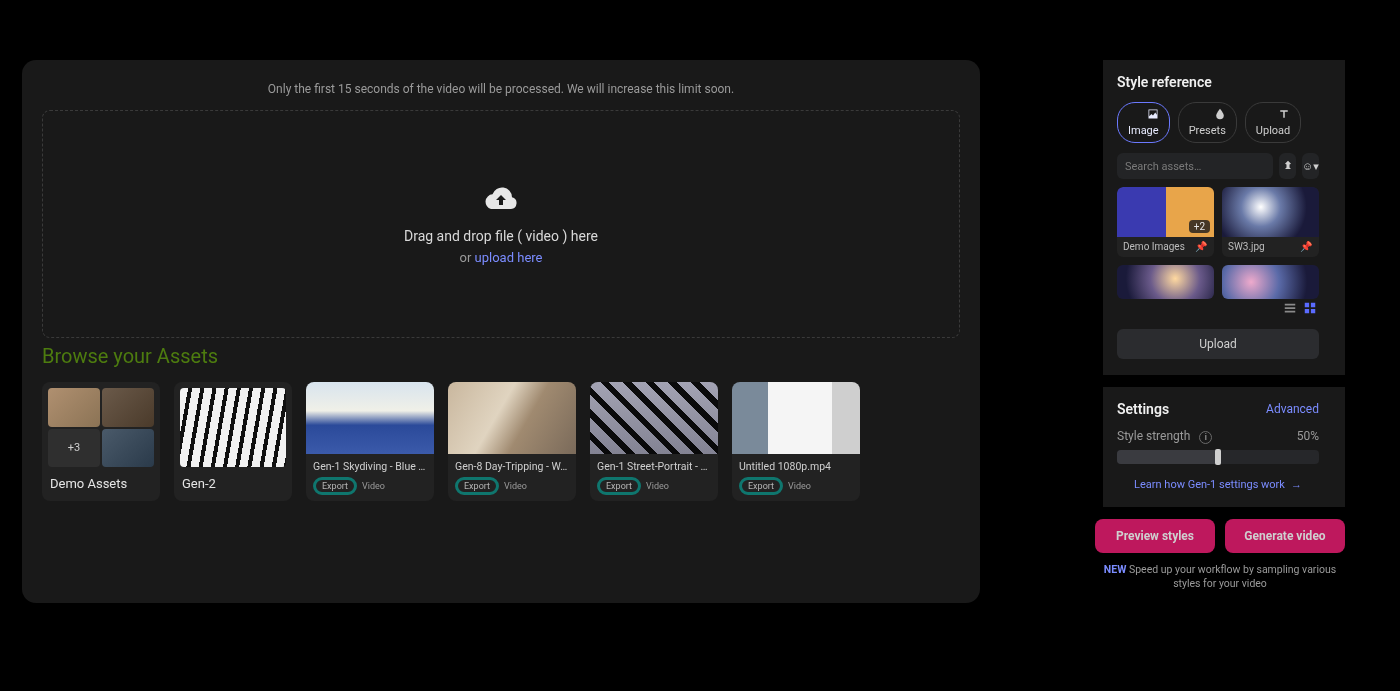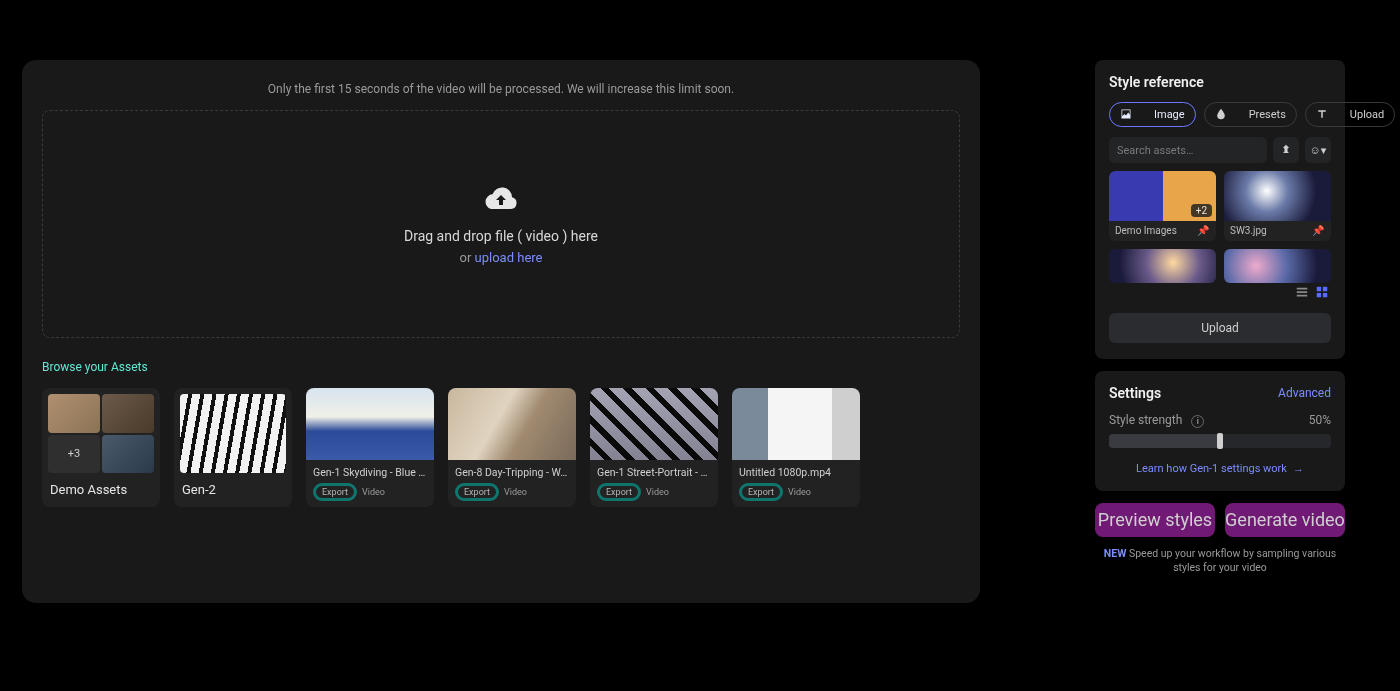--- a/index.html
+++ b/index.html
@@ -13,21 +13,21 @@
 
   .dropzone {
     border: 1px dashed #3a3a3a; border-radius: 8px; height: 228px;
     display: flex; flex-direction: column; align-items: center; justify-content: center;
   }
   .cloud-icon svg { width: 36px; height: 30px; fill: #e7e7e7; }
   .drop-text { margin-top: 14px; font-size: 14px; color: #d8d8d8; }
   .drop-sub { margin-top: 6px; font-size: 13px; color: #9a9a9a; }
   .drop-sub .link { color: #7b8cff; cursor: pointer; }
 
-  .browse-label { margin-top: 22px; font-size: 12px; color: #5eead4; }
+  .browse-label { margin-top: 6px; font-size: 20px; color: #4d7c0f; }
   .search-input {
     margin-top: 12px; width: 100%; height: 32px; background: #2e3038; border: none; border-radius: 6px;
     padding: 0 12px; color: #e5e5e5; font-size: 13px;
   }
   .search-input::placeholder { color: #8a8a8a; }
 
   .asset-row { display: flex; gap: 14px; margin-top: 14px; }
 
   .folder-card {
     width: 118px; height: 119px; background: #222; border-radius: 8px; position: relative; overflow: hidden;
@@ -44,24 +44,24 @@
   .asset-card { width: 128px; height: 119px; background: #222; border-radius: 8px; overflow: hidden; display: flex; flex-direction: column; cursor: pointer; }
   .asset-thumb { height: 77px; }
   .asset-meta { flex: 1; padding: 6px 7px 6px 7px; display: flex; flex-direction: column; justify-content: space-between; }
   .asset-title { font-size: 10.5px; color: #cfcfcf; white-space: nowrap; overflow: hidden; text-overflow: ellipsis; }
   .asset-tags { display: flex; gap: 5px; align-items: center; margin-top: 4px; }
   .tag-export { font-size: 9px; color: #b5b5b5; border: 3px solid #0f766e; border-radius: 10px; padding: 1px 6px; }
   .tag-video  { font-size: 9px; color: #9b9b9b; }
 
   .side-col { position: absolute; left: 1095px; top: 60px; width: 250px; }
 
-  .panel { background: #191919; border-radius: 8px; padding: 14px 14px 16px 14px; margin-bottom: 12px; }
+  .panel { background: #191919; border-radius: 0; padding: 14px 26px 16px 14px; margin-bottom: 12px; margin-left: 8px; }
   .panel-title { font-size: 14px; font-weight: 600; color: #f0f0f0; margin-bottom: 12px; display:flex; align-items:center; justify-content:space-between;}
   .pill-row { display: flex; gap: 8px; margin-bottom: 10px; }
-  .pill { border: 1px solid #3a3a3a; border-radius: 18px; padding: 5px 10px; font-size: 11px; color: #cfcfcf; display: inline-flex; align-items: flex-start; gap: 22px; cursor: pointer; }
+  .pill { border: 1px solid #3a3a3a; border-radius: 18px; padding: 5px 10px; font-size: 11px; color: #cfcfcf; display: inline-flex; align-items: flex-end; gap: 4px; cursor: pointer; flex-direction: column; }
   .pill.active { border-color: #6b79ff; color: #e9ecff; }
   .pill svg { width: 12px; height: 12px; fill: currentColor; }
 
   .sr-tools { display: flex; gap: 6px; margin-bottom: 8px; }
   .sr-search { flex: 1; height: 26px; background: #232426; border: none; border-radius: 6px; padding: 0 8px; color: #e5e5e5; font-size: 11px; }
   .sr-search::placeholder { color: #7a7a7a; }
   .sq-btn { width: 26px; height: 26px; background: #232426; border-radius: 6px; display: flex; align-items: center; justify-content: center; cursor: pointer; color:#cfcfcf; font-size:11px; }
 
   .sr-grid { position: relative; height: 130px; overflow: hidden; border-radius: 6px; }
   .sr-grid-inner { display: grid; grid-template-columns: 1fr 1fr; gap: 8px; }
@@ -82,21 +82,21 @@
   .setting-row { display:flex; align-items:center; justify-content:space-between; font-size:12px; color:#9a9a9a; margin: 6px 0 6px 0; }
   .info-icon { display:inline-flex; width:13px; height:13px; border:1px solid #6a6a6a; border-radius:50%; font-size:9px; align-items:center; justify-content:center; margin-left:6px; color:#bdbdbd; }
   .slider-track { position:relative; width:100%; height:14px; background:#26272a; border-radius:4px; margin-top:4px; }
   .slider-fill { position:absolute; left:0; top:0; bottom:0; border-radius:4px 0 0 4px; background:#3a3b40; }
   .slider-handle { position:absolute; top:-1px; width:6px; height:16px; background:#d0d0d0; border-radius:2px; }
 
   .learn-row { text-align:center; font-size:11px; color:#7b8cff; margin-top:14px; cursor:pointer; }
   .learn-row .arrow { margin-left:6px; }
 
   .action-row { display:flex; gap:10px; }
-  .act-btn { flex:1; height:34px; background:#701a75; border-radius:8px; color:#cfcfcf; font-size:18px; display:flex; align-items:center; justify-content:center; cursor:pointer; }
+  .act-btn { flex:1; height:34px; background:#be185d; border-radius:8px; color:#cfcfcf; font-size:12px; display:flex; align-items:center; justify-content:center; cursor:pointer;font-weight:bold; }
   .act-btn.primary { flex:1;}
   .tip-row { margin-top:10px; text-align:center; font-size:10.5px; color:#9a9a9a; line-height:1.4; }
   .tip-row b { color:#7b8cff; font-weight:700; }
 
   svg { display:block; }
 </style>
 </head>
 <body>
 
 <div class="main-panel">

